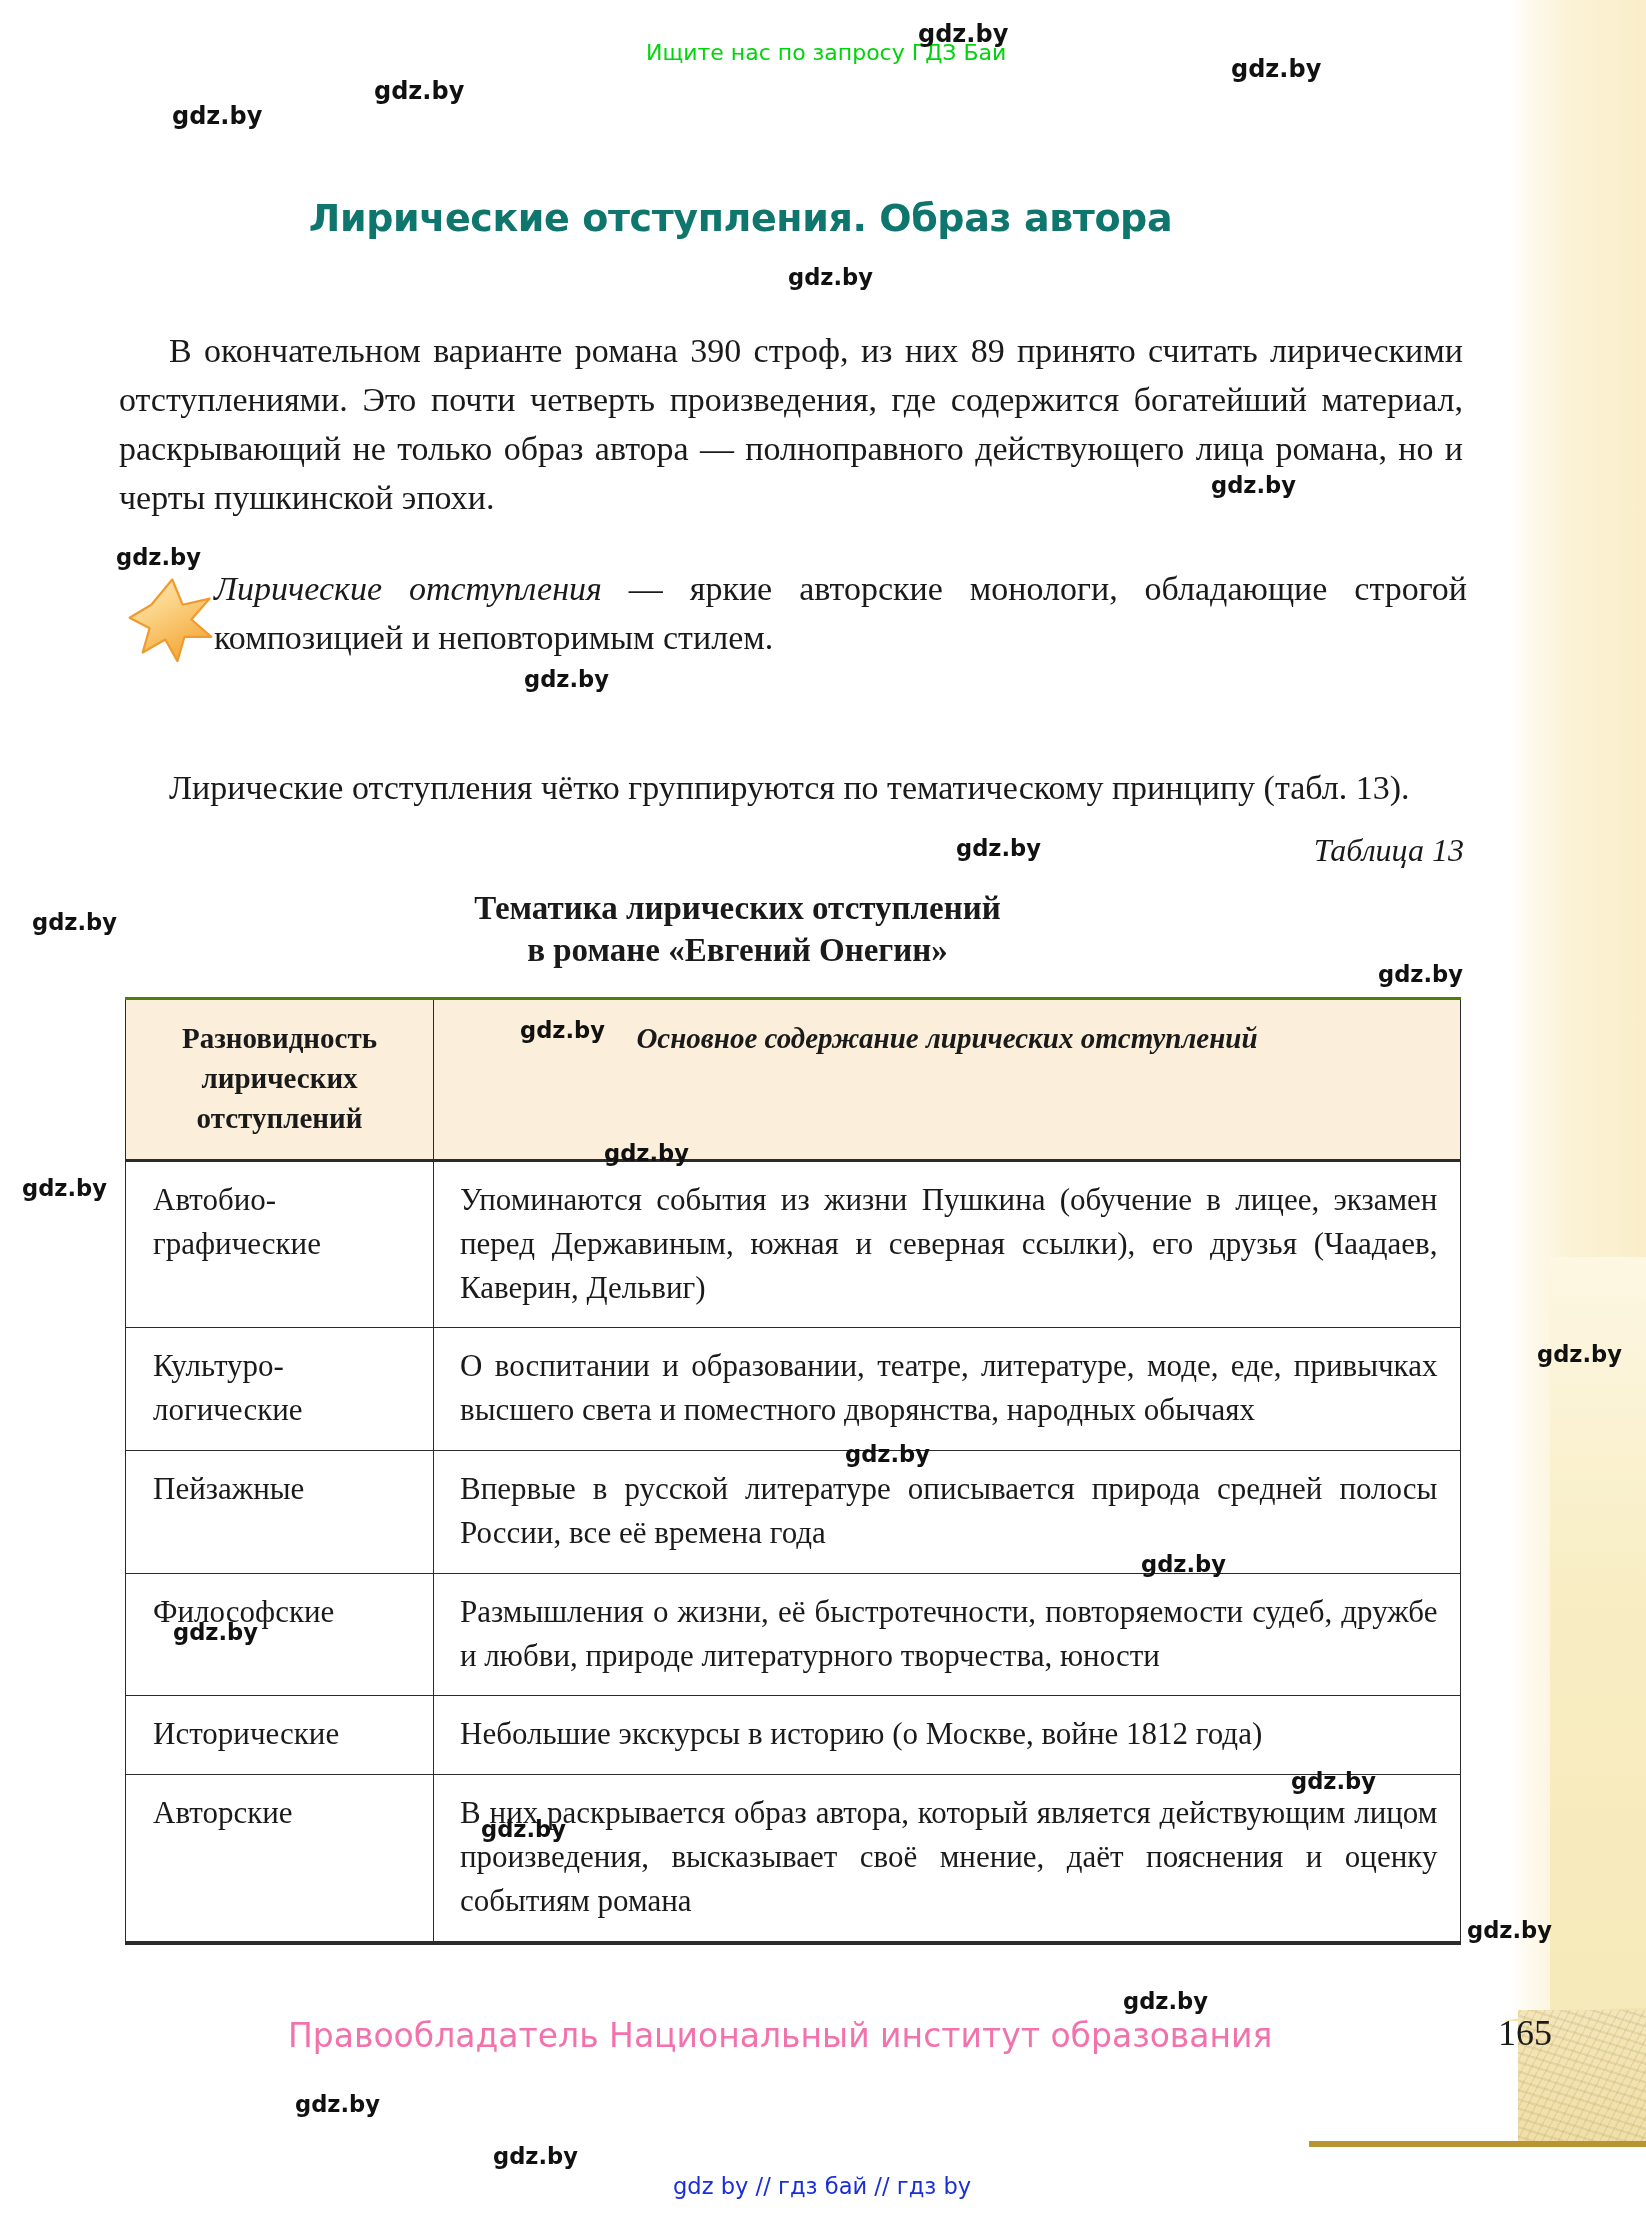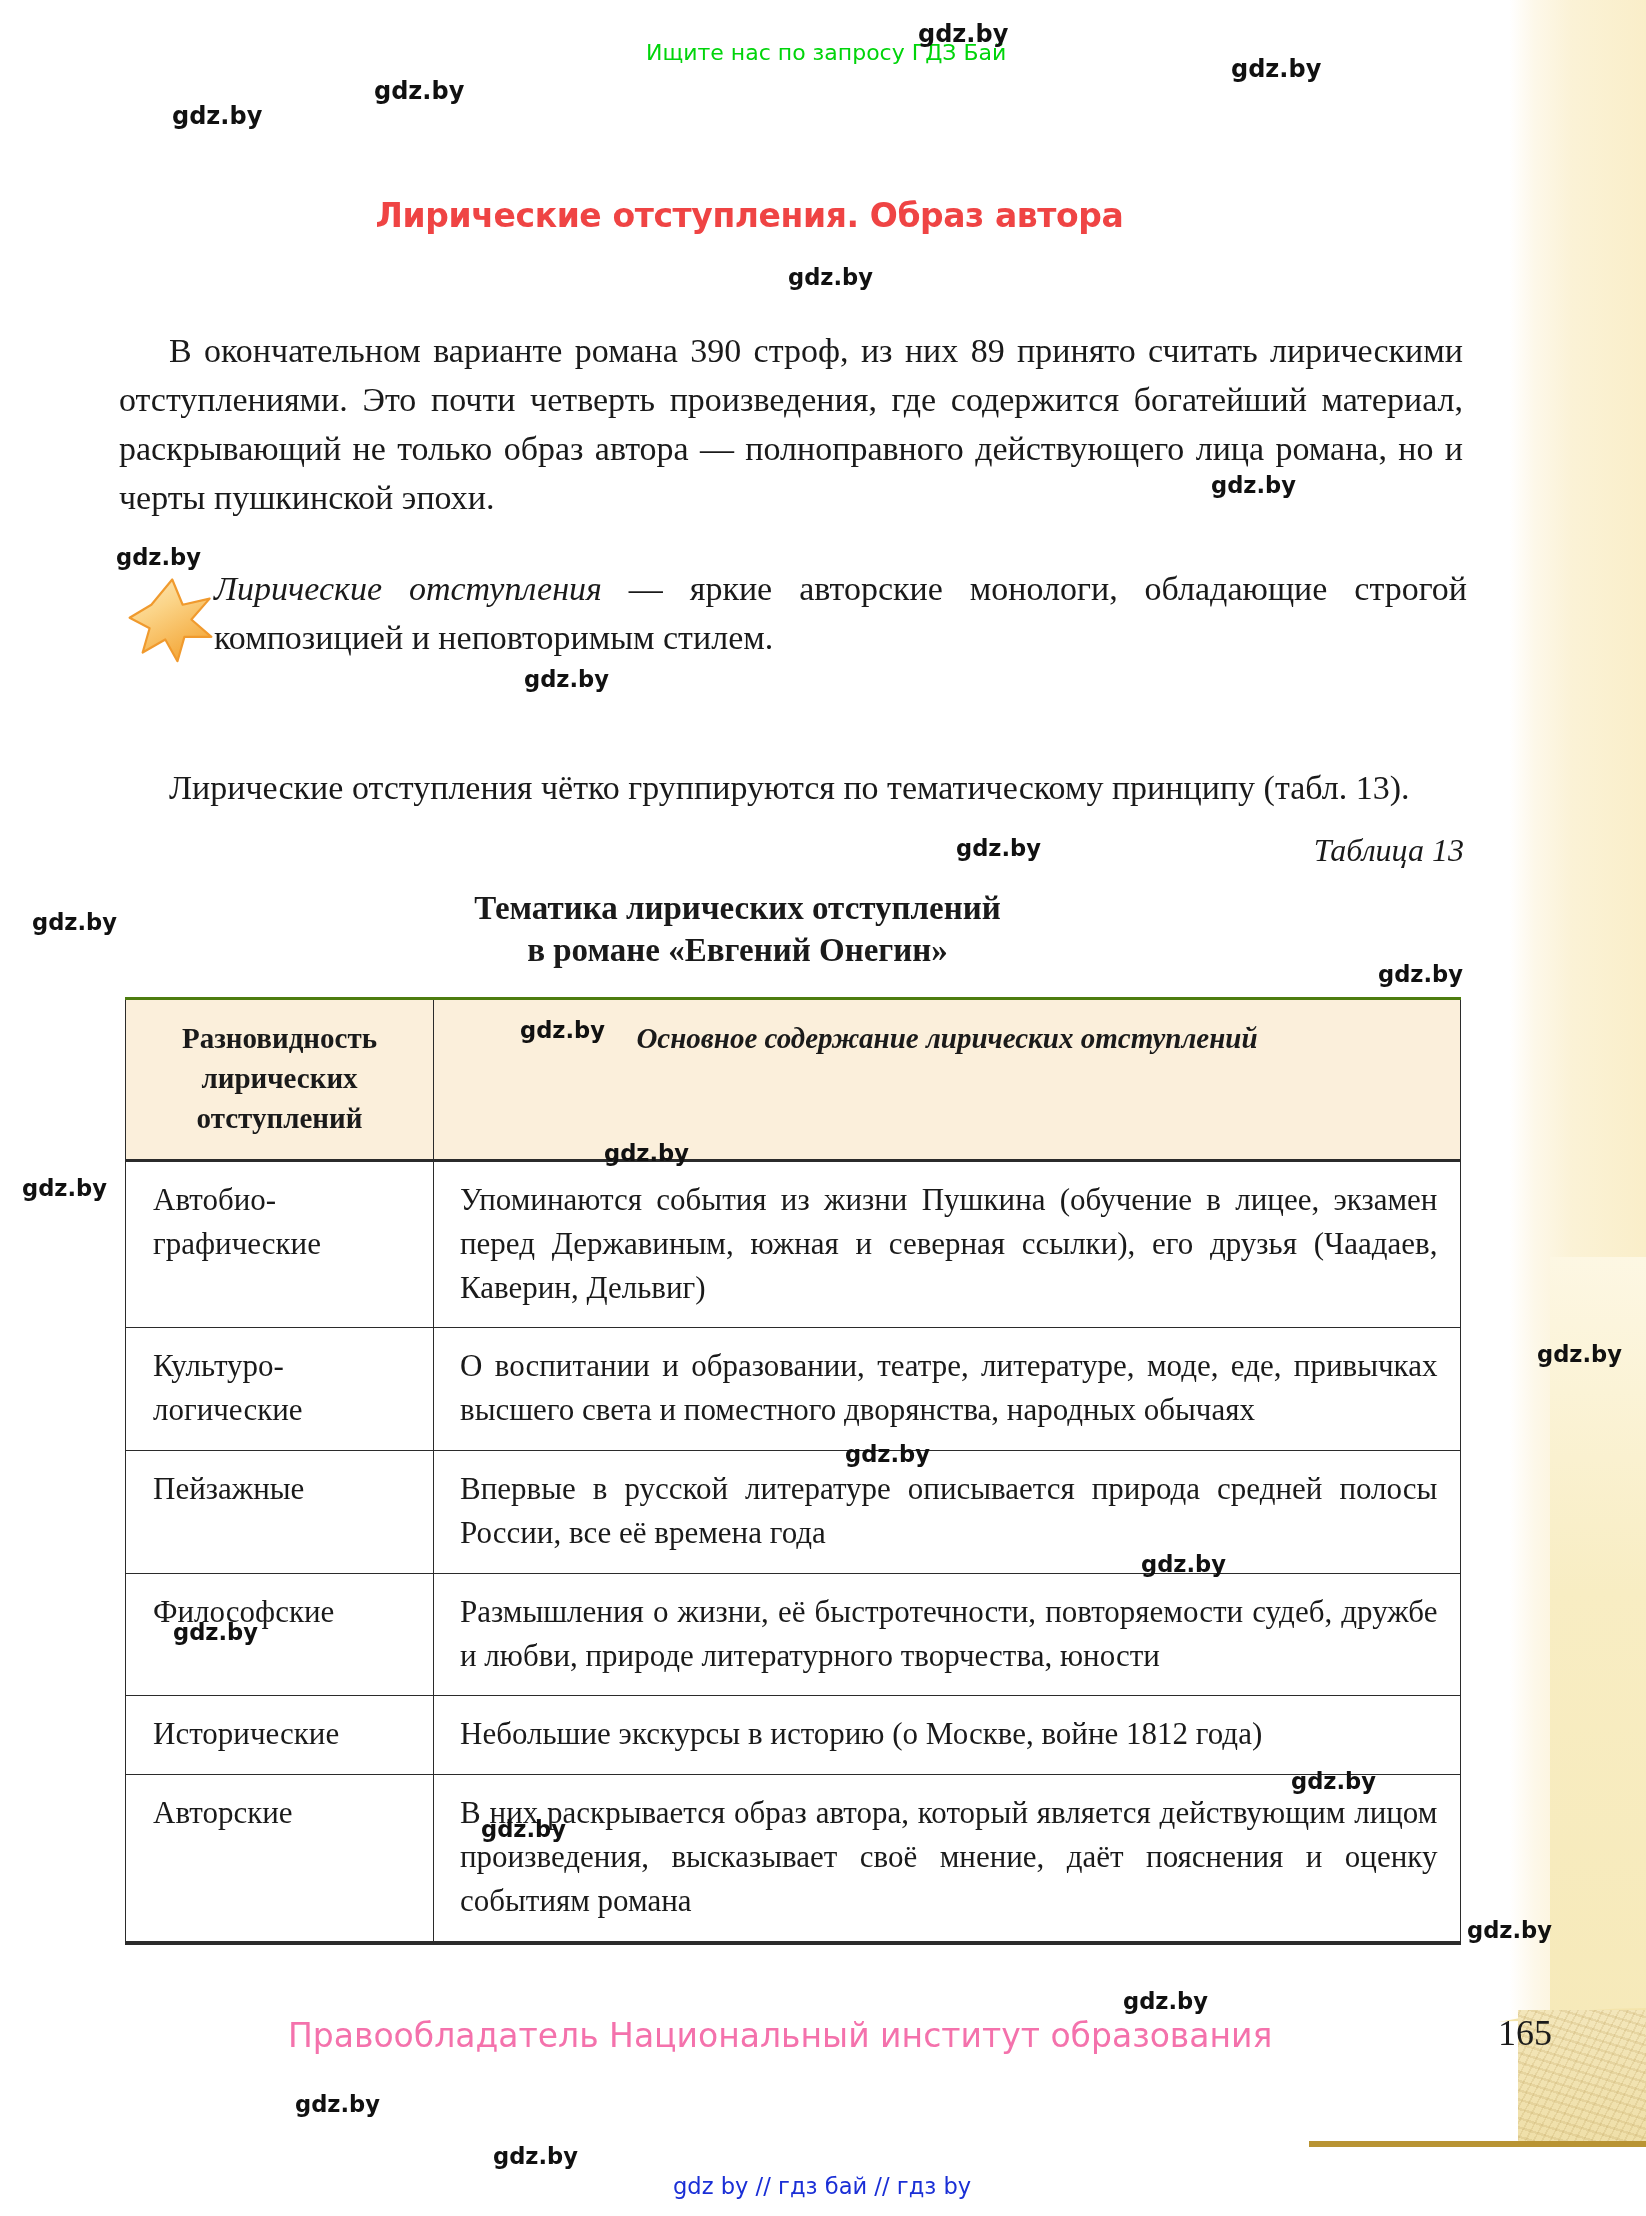--- a/index.html
+++ b/index.html
@@ -122,28 +122,28 @@
     position: absolute;
     font-family: "DejaVu Sans", sans-serif;
     color: #f472ac;
     white-space: nowrap;
     z-index: 6;
   }
 
   
   #heading {
     position: absolute;
-    left: 12px;
+    left: 3px;
     top: 196px;
     width: 1475px;
     text-align: center;
     font-family: "DejaVu Sans", sans-serif;
     font-weight: bold;
-    font-size: 33px;
-    color: #ef4444;
+    font-size: 38px;
+    color: #0f766e;
     letter-spacing: -0.4px;
     z-index: 4;
   }
 
   
   .para {
     position: absolute;
     left: 119px;
     width: 1344px;
     font-size: 34px;

